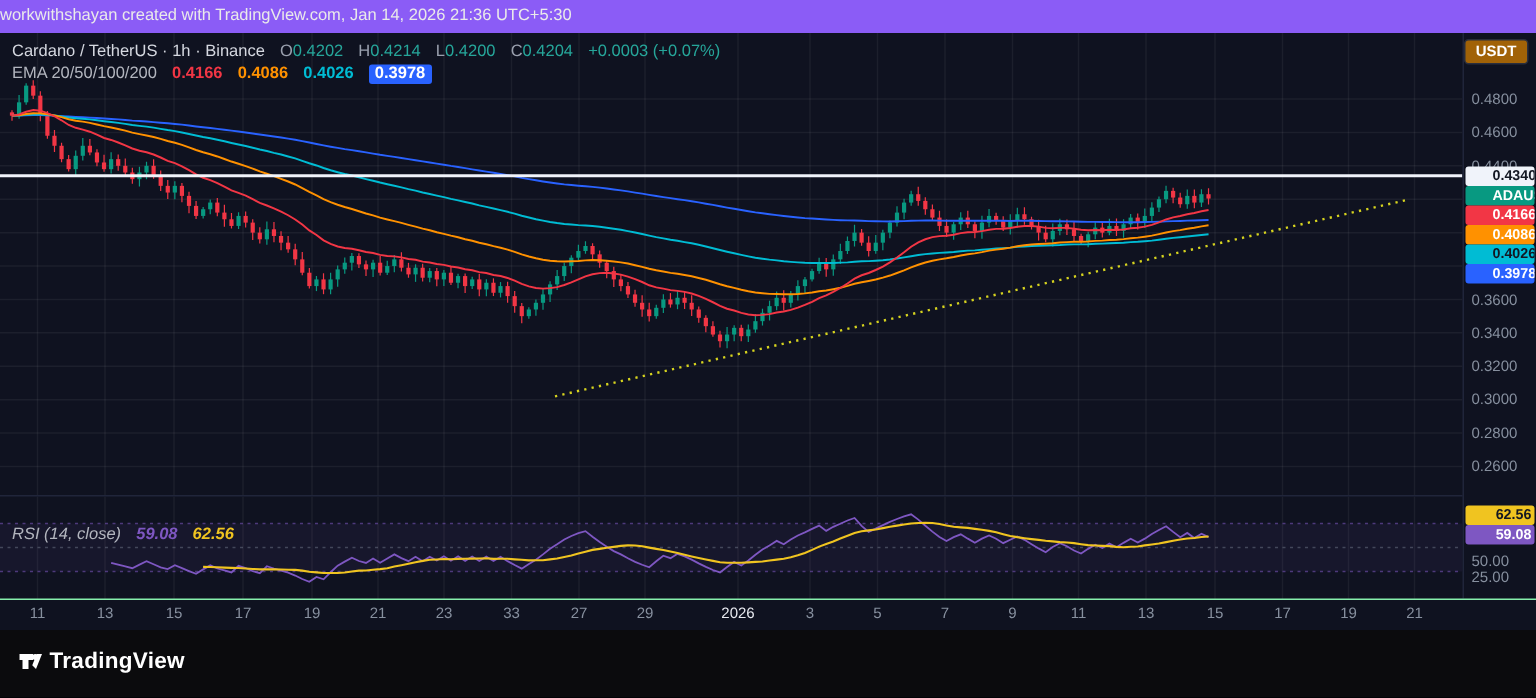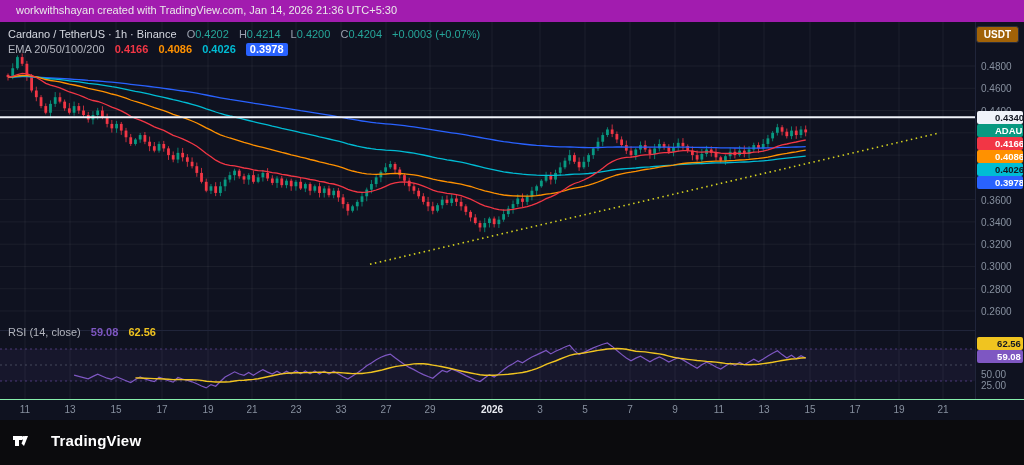--- a/index.html
+++ b/index.html
@@ -1,48 +1,48 @@
 <!DOCTYPE html>
 <html><head>
 <meta charset="utf-8">
 <style>
   html,body{margin:0;padding:0;background:#000;}
   #app{position:relative;width:1024px;height:465px;overflow:hidden;background:#000;
        font-family:"Liberation Sans",sans-serif;-webkit-user-select:none;}
   
-  #topbar{position:absolute;top:0;left:0;width:1024px;height:22px;background:#a21caf;
-          color:#eaeaea;font-size:11px;line-height:20px;padding-left:16px;box-sizing:border-box;}
+  #topbar{position:absolute;top:0;left:0;width:1024px;height:22px;background:#8b5cf6;
+          color:#eaeaea;font-size:11px;line-height:20px;padding-left:0;box-sizing:border-box;}
   
   #chart{position:absolute;top:22px;left:0;width:1024px;height:398px;background:#0f1220;}
   #price-plot{position:absolute;top:0;left:0;width:975px;height:308px;}
   #rsi-plot{position:absolute;top:308px;left:0;width:975px;height:69px;border-top:1px solid #20253a;box-sizing:content-box;}
   svg{display:block;}
   
   #price-axis{position:absolute;top:0;left:975px;width:49px;height:377px;border-left:1px solid #20253a;box-sizing:border-box;}
   .tick{position:absolute;left:5px;color:#87909f;font-size:10px;white-space:nowrap;}
   .tag{position:absolute;left:1px;right:1px;height:13px;line-height:13px;border-radius:2px;
        font-size:9.5px;text-align:center;font-weight:bold;white-space:nowrap;overflow:hidden;padding-left:18px;}
   
   #time-axis{position:absolute;top:377px;left:0;width:1024px;height:21px;border-top:1px solid #86efac;box-sizing:border-box;}
   .tlabel{position:absolute;top:4px;transform:translateX(-50%);color:#87909f;font-size:10px;}
-  .tlabel.major{color:#e8eaf0;font-weight:bold;text-align:right;}
+  .tlabel.major{color:#e8eaf0;font-weight:normal;text-align:right;}
   
   .legend{position:absolute;left:8px;font-size:11px;color:#d5d8e0;white-space:nowrap;z-index:5;}
   .legend .lbl{color:#9aa0ae;margin-left:7px;}
   .legend .up{color:#26a69a;}
   .legend .dim{color:#b2b5be;}
   .ema-val{margin-left:7px;font-weight:bold;}
   .chip{display:inline-block;margin-left:7px;background:#2962ff;color:#fff;border-radius:2px;
         padding:0 4px;font-weight:bold;line-height:13px;}
   
   #currency-chip{position:absolute;top:4px;right:5px;background:#a16207;border:1px solid #2a2e3d;
         color:#fff;font-size:10px;font-weight:bold;border-radius:3px;padding:2px 7px;cursor:pointer;z-index:6;}
   
   #footer{position:absolute;top:420px;left:0;width:1024px;height:45px;background:#0b0b0d;}
-  #brand{position:absolute;left:12px;top:12px;display:flex;align-items:center;gap:22px;color:#fff;
+  #brand{position:absolute;left:12px;top:12px;display:flex;align-items:center;gap:4px;color:#fff;
          font-size:15px;font-weight:bold;letter-spacing:.2px;}
 </style>
 </head>
 <body>
 
 <div id="app">
 
   <div id="topbar">
     <span>workwithshayan created with TradingView.com, Jan 14, 2026 21:36 UTC+5:30</span>
   </div>
@@ -518,21 +518,21 @@
     </div>
 
     <div class="legend" style="top:21px;">
       <span class="dim">EMA 20/50/100/200</span>
       <span class="ema-val" id="ema-v0" style="color: rgb(242, 54, 69);">0.4166</span>
       <span class="ema-val" id="ema-v1" style="color: rgb(255, 145, 0);">0.4086</span>
       <span class="ema-val" id="ema-v2" style="color: rgb(0, 188, 212);">0.4026</span>
       <span class="chip">0.3978</span>
     </div>
 
-    <div class="legend" style="top:304px;">
+    <div class="legend" style="top:328px;font-style:italic;">
       <span class="dim">RSI (14, close)</span>
       <span class="ema-val" id="rsi-v" style="color: rgb(126, 87, 194);">59.08</span>
       <span class="ema-val" id="rsi-ma-v" style="color: rgb(240, 196, 32);">62.56</span>
     </div>
 
     <div id="currency-chip">USDT</div>
   </div>
 
   <div id="footer">
     <div id="brand">

